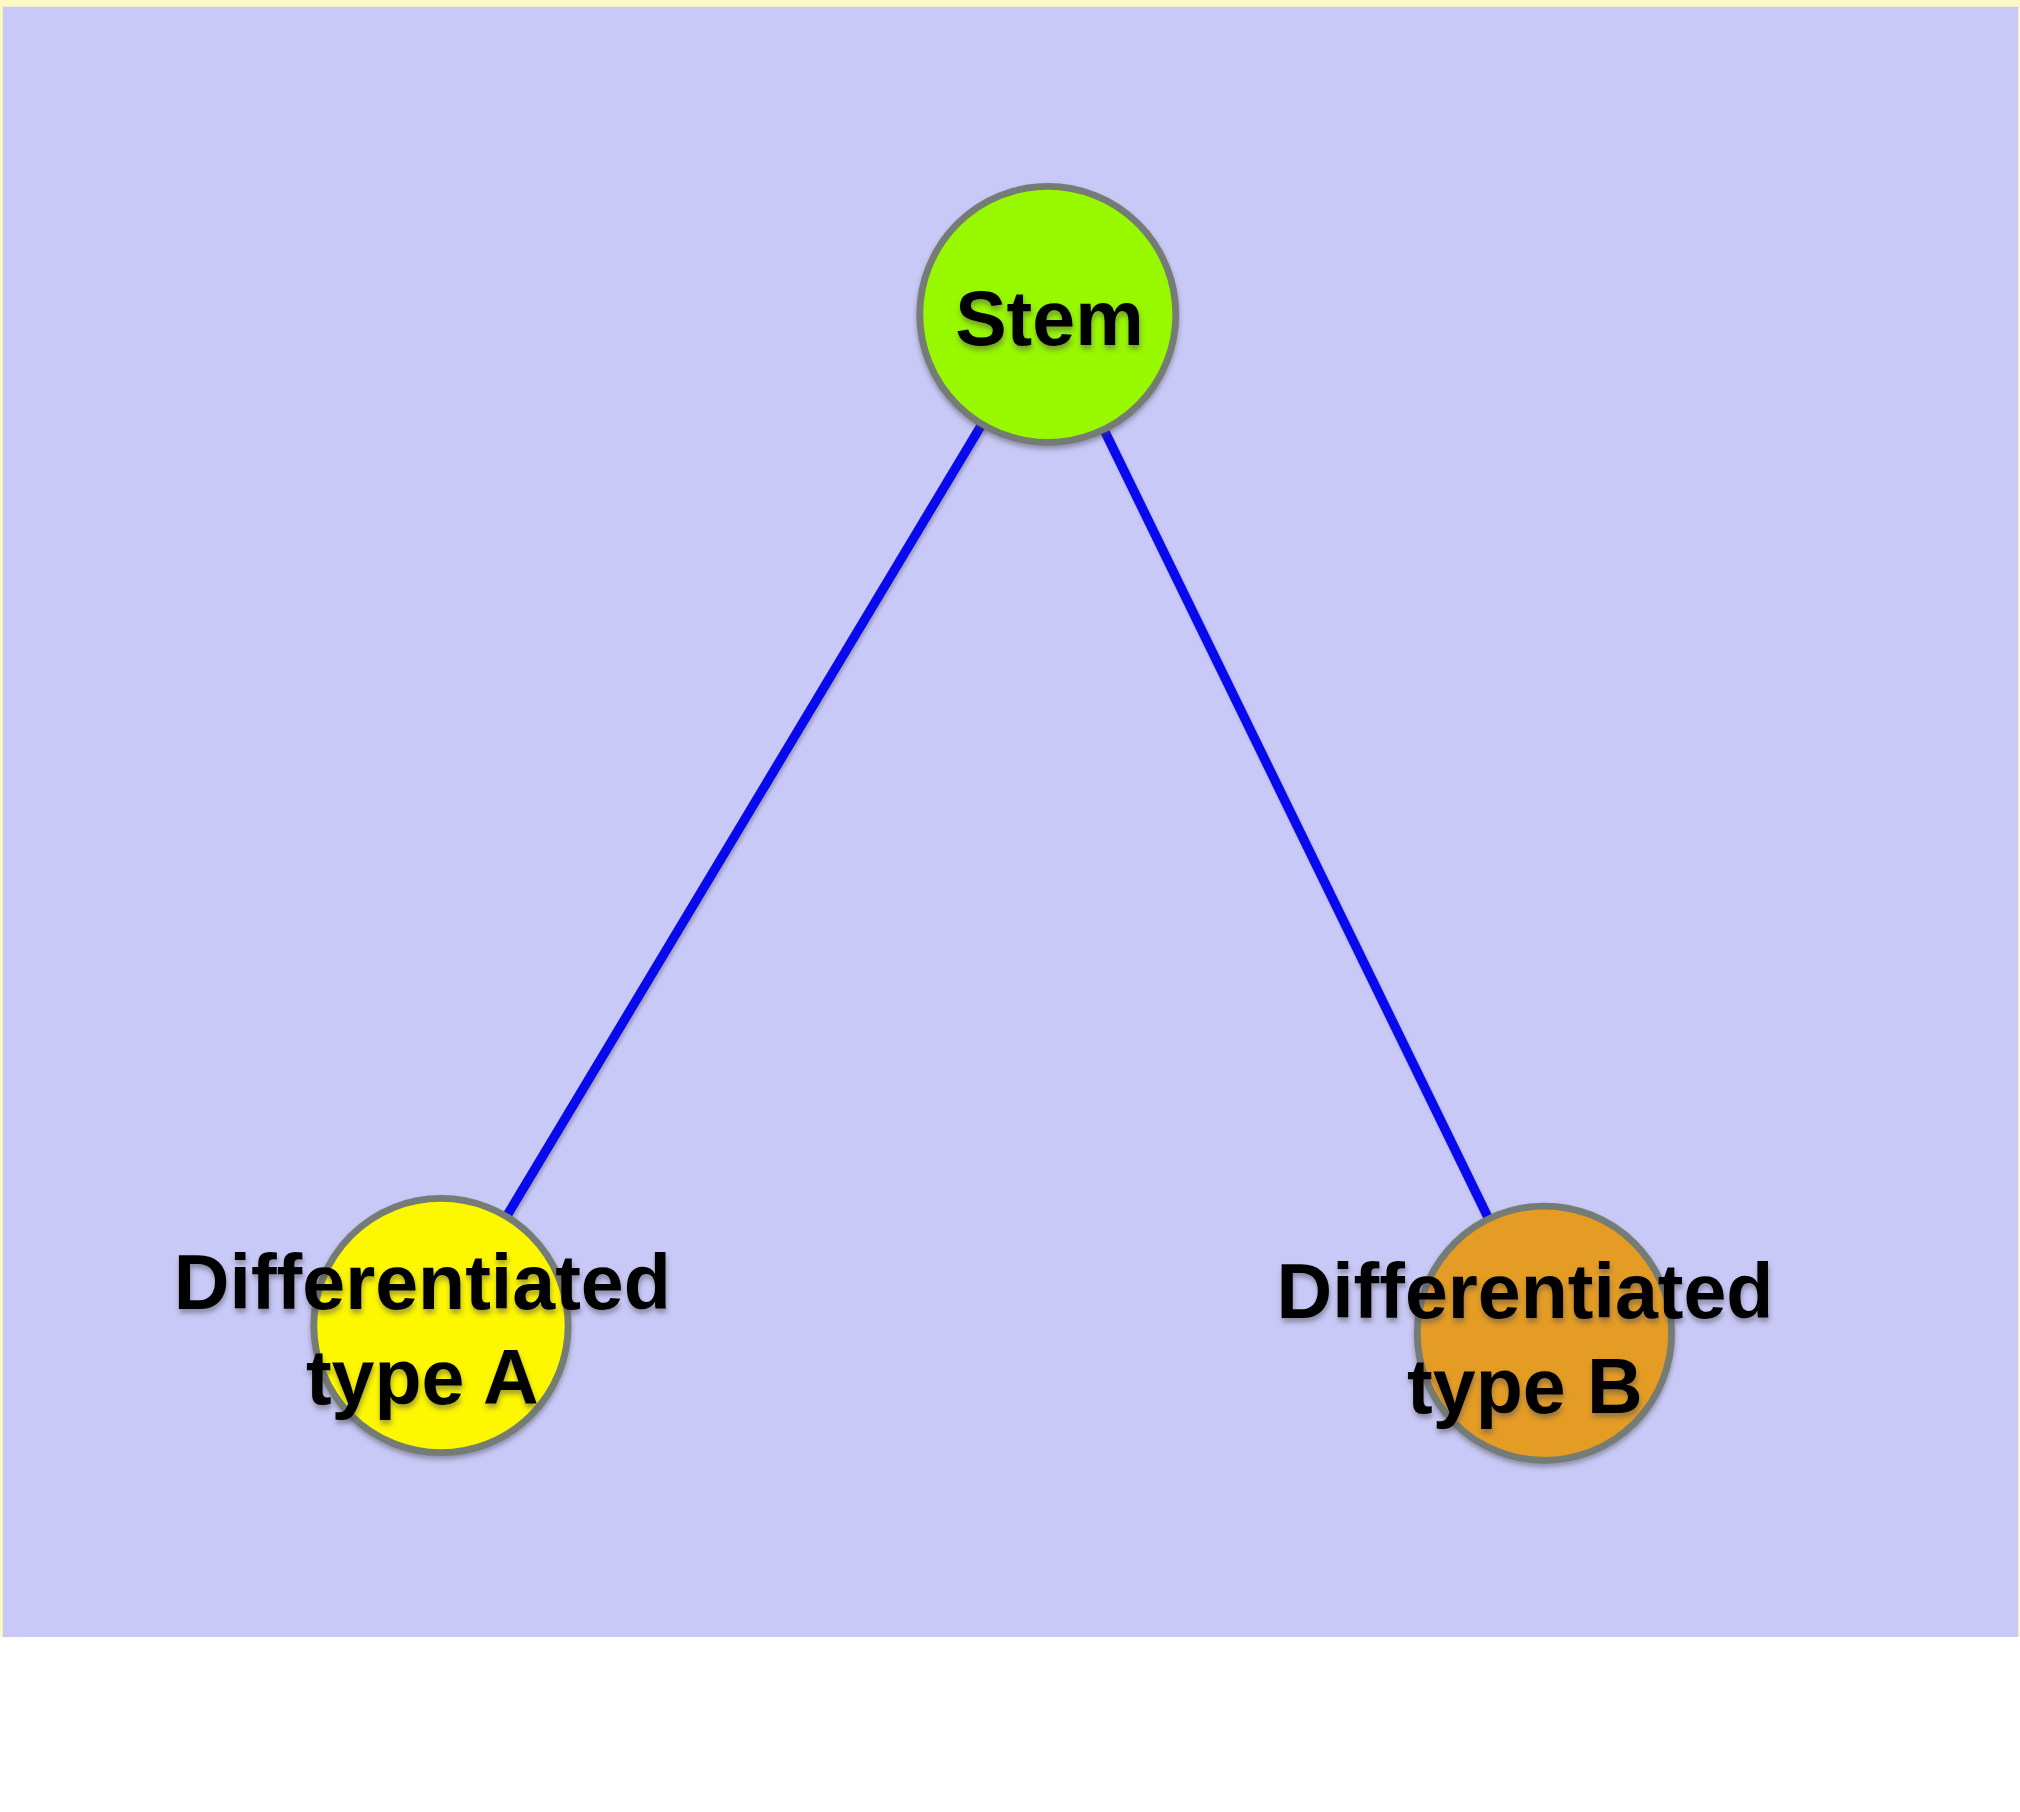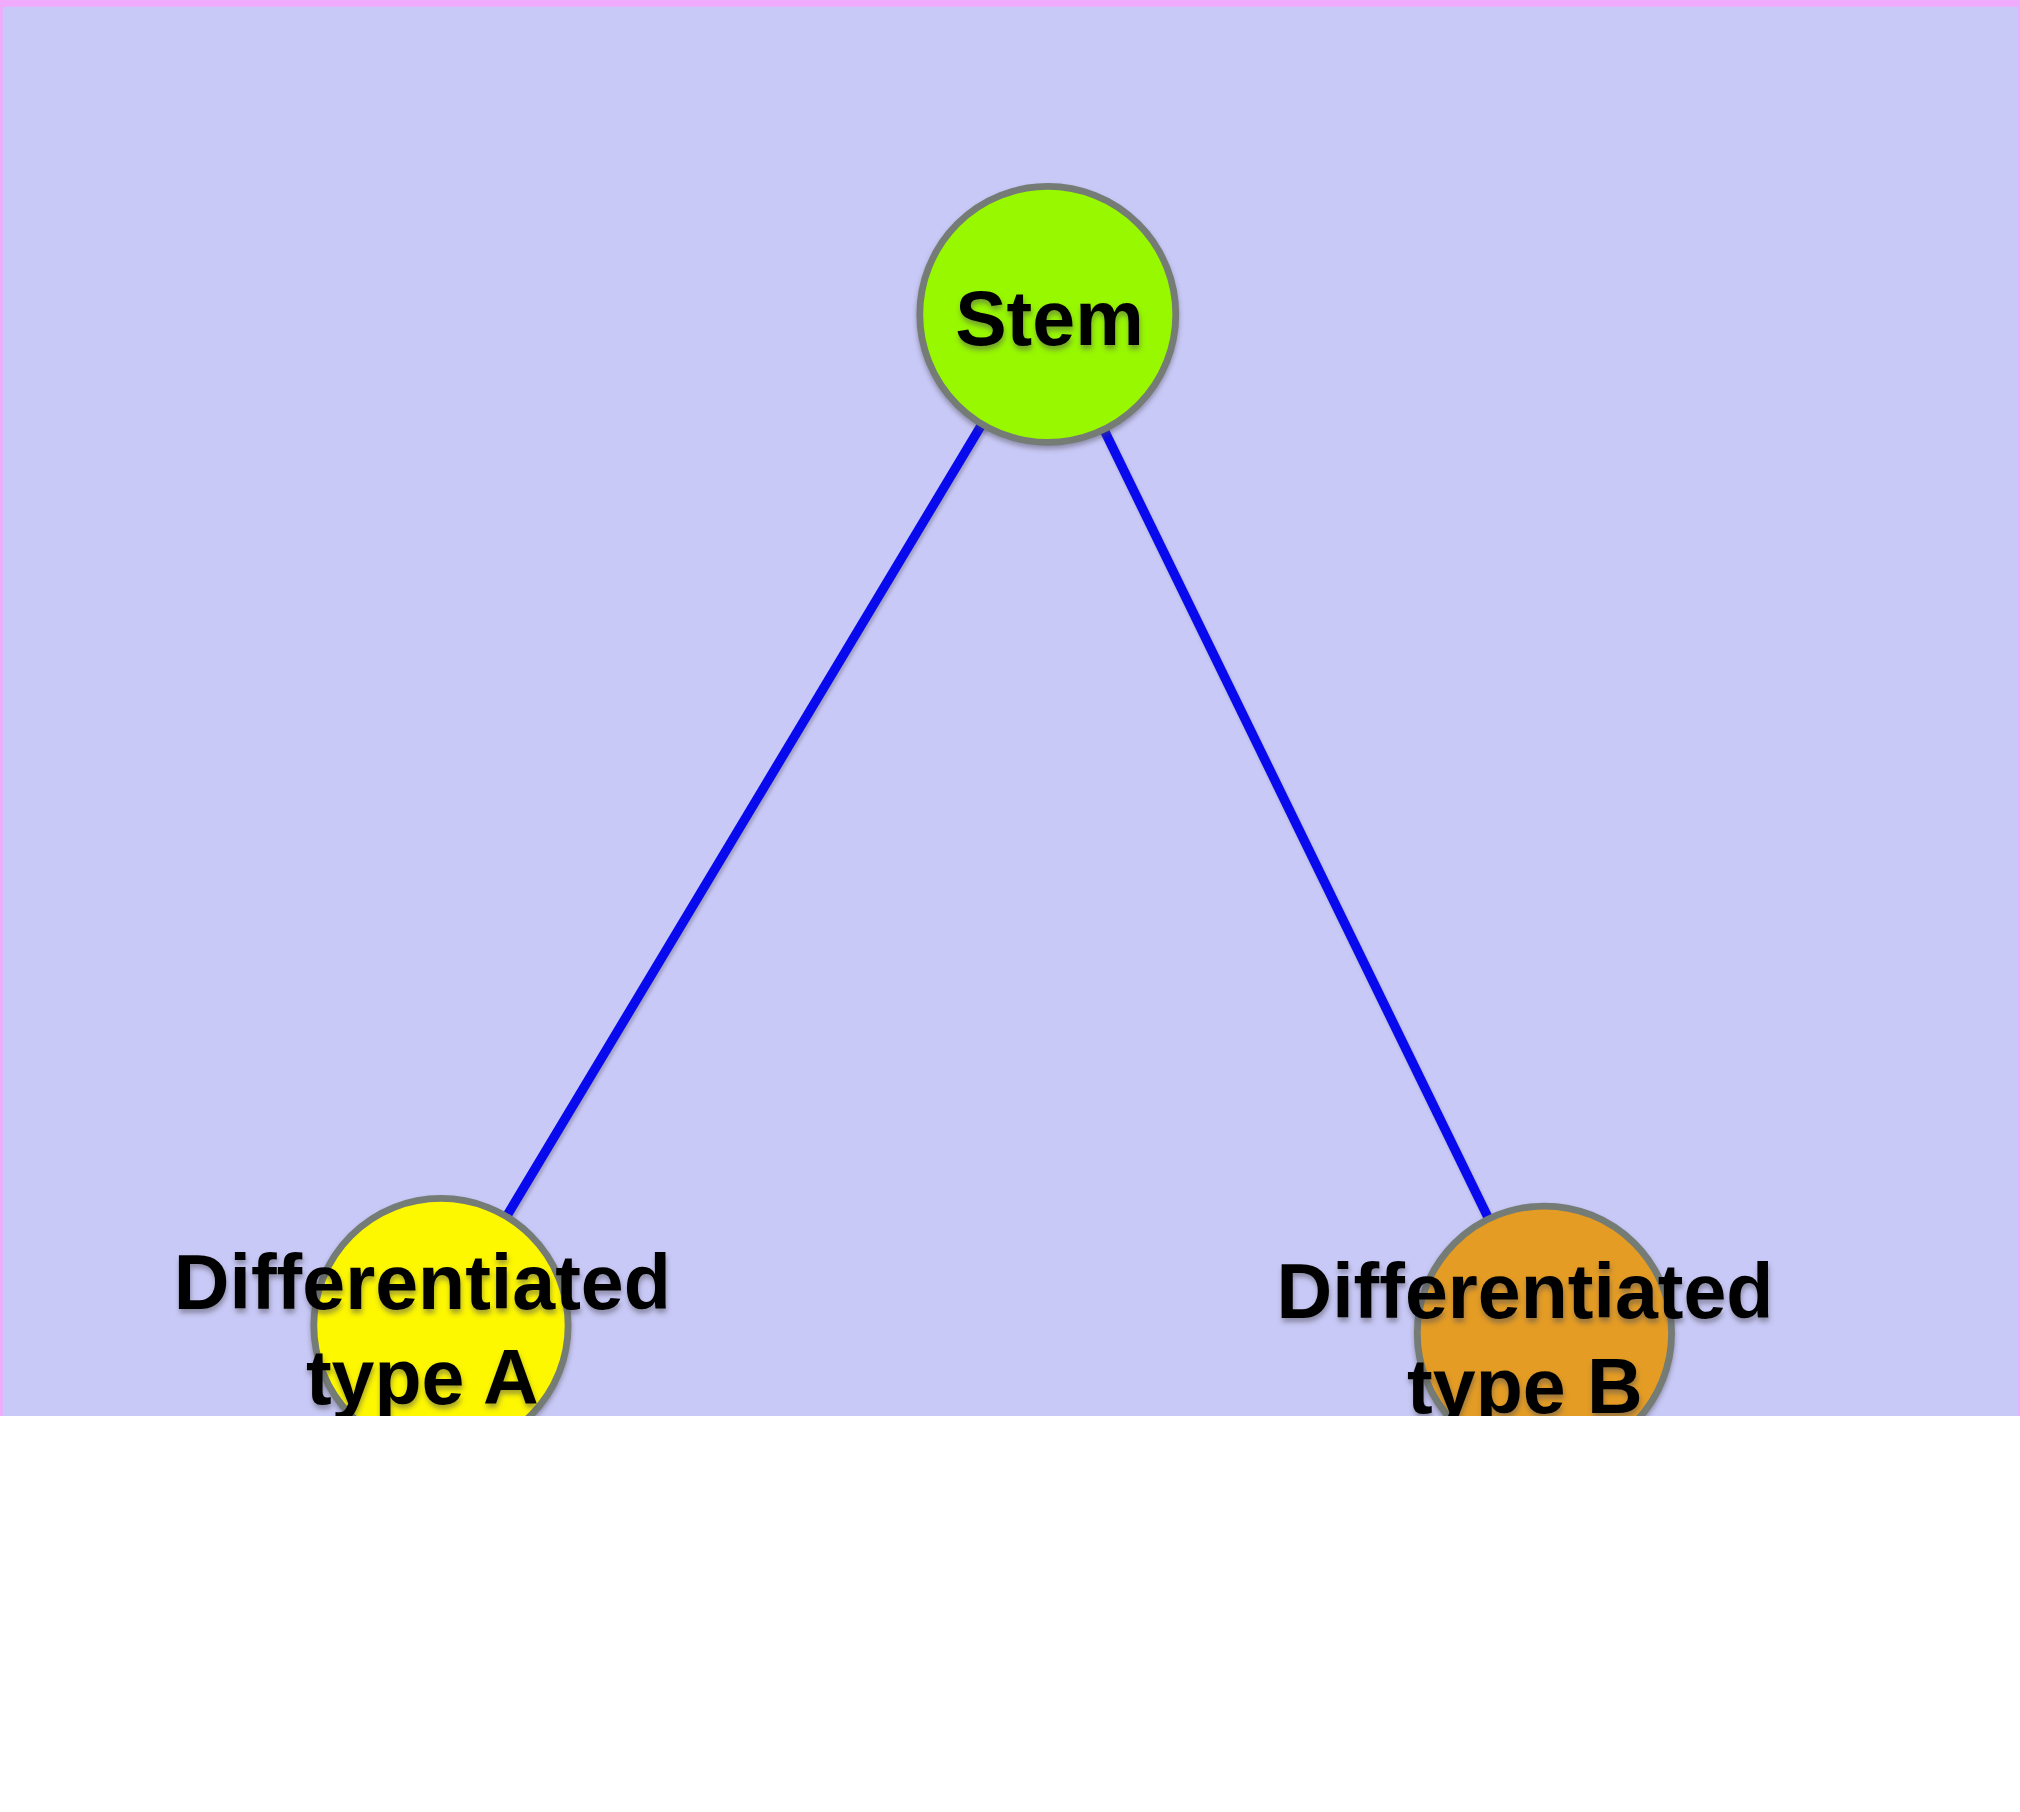--- a/index.html
+++ b/index.html
@@ -4,22 +4,22 @@
 <style>
   html, body {
     margin: 0;
     padding: 0;
     background: #ffffff;
     font-family: "Liberation Sans", sans-serif;
   }
   .stage {
     position: relative;
     width: 2021px;
-    height: 1416px;
-    background: #f0abfc;
+    height: 1637px;
+    background: #fef9c3;
     overflow: hidden;
   }
   svg.diagram {
     position: absolute;
     left: 0;
     top: 0;
     width: 2021px;
     height: 1812px;
     display: block;
   }

